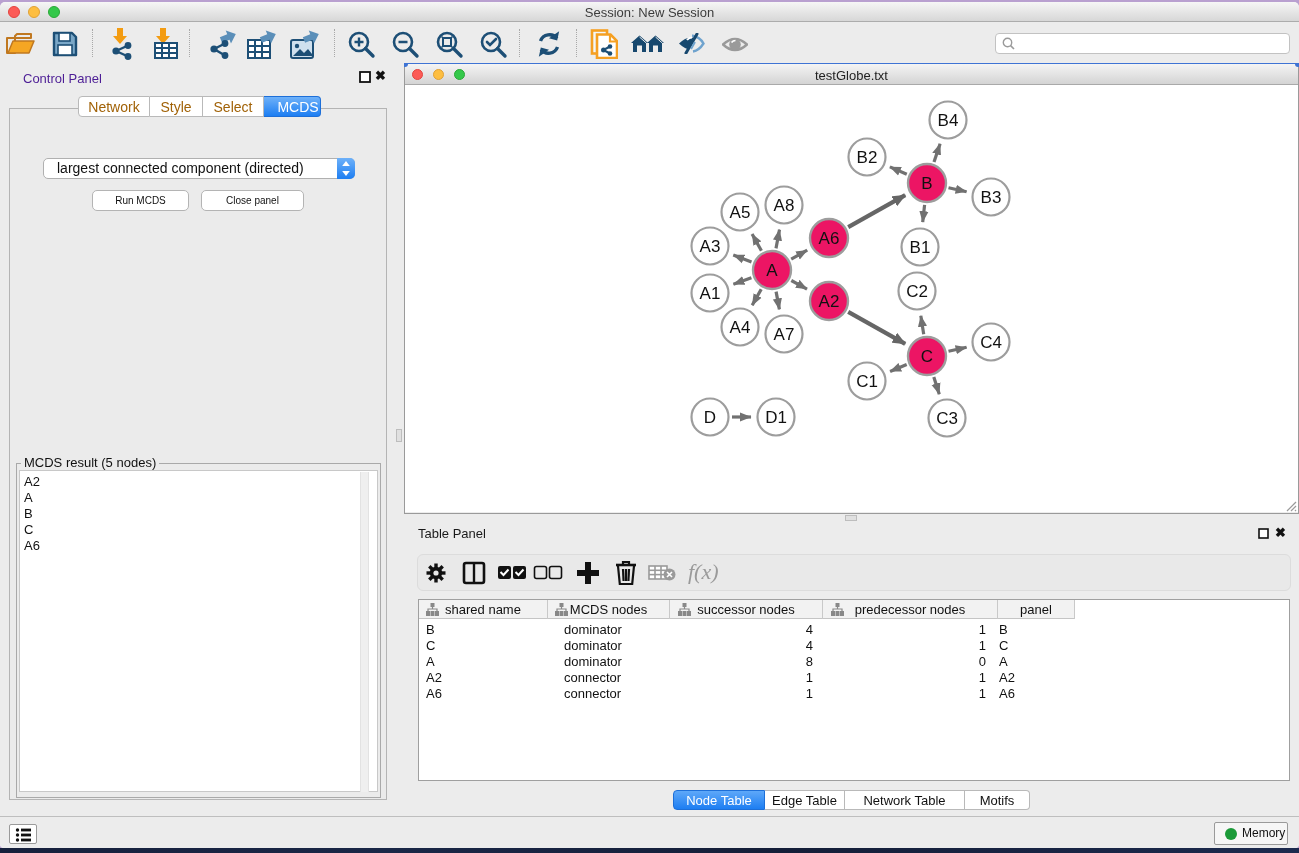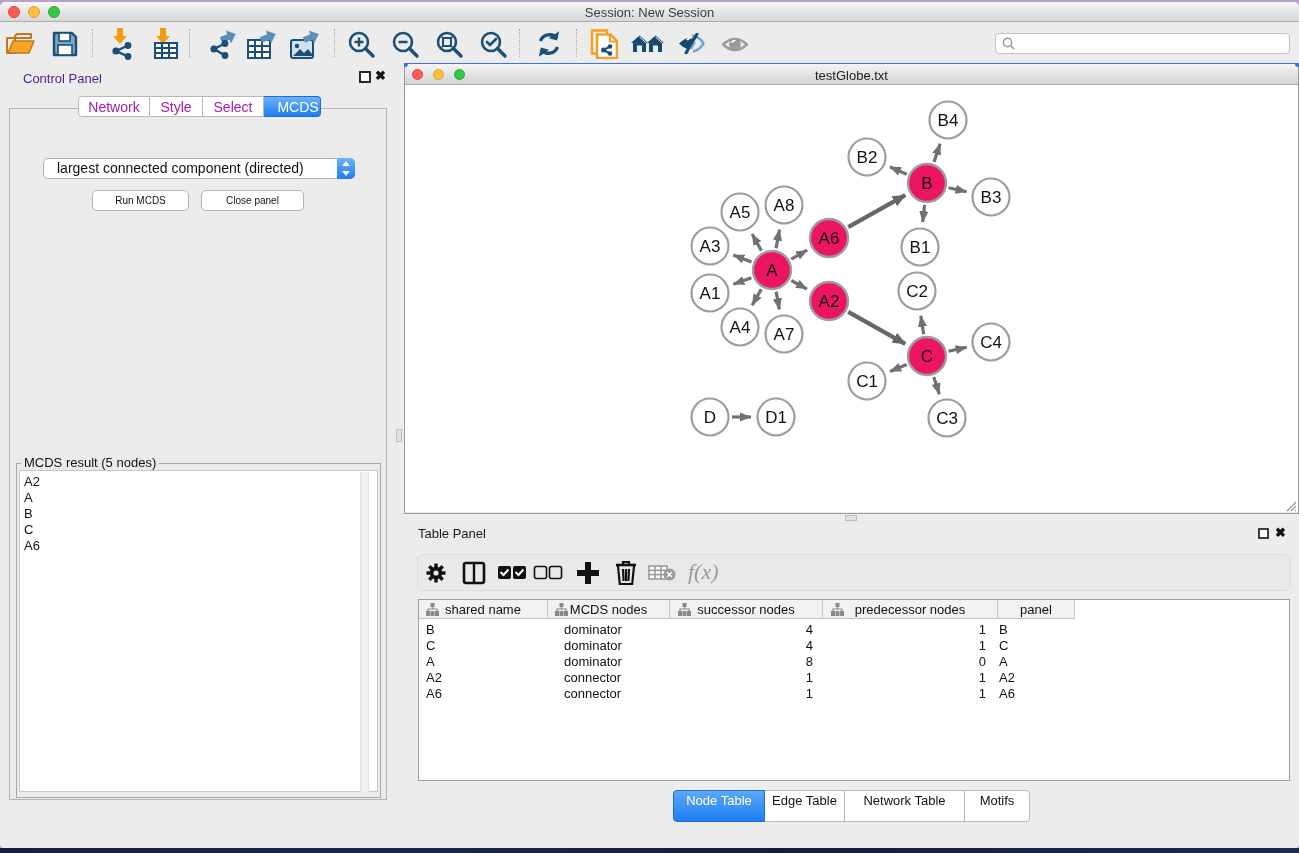--- a/index.html
+++ b/index.html
@@ -11,21 +11,21 @@
 .tl { position:absolute; width:12px; height:12px; border-radius:50%; top:4px; }
 #title-text { position:absolute; top:3px; width:100%; text-align:center; font-size:13px; color:#3c3c3c; }
 #toolbar { position:absolute; left:0; top:20px; width:1299px; height:42px; background:#ececec; }
 .sep { position:absolute; top:7px; height:28px; width:0; border-left:1px dotted #a8a8a8; }
 #searchbox { position:absolute; left:995px; top:11px; width:295px; height:21px; background:#fff; border:1px solid #c2c2c2; border-radius:4px; }
 
 #cp-head { position:absolute; left:0; top:62px; width:392px; height:28px; background:#ececec; }
 #cp-title { position:absolute; left:23px; top:7px; font-size:13px; color:#4c1d95; }
 #cp-box { position:absolute; left:9px; top:106px; width:378px; height:692px; border:1px solid #b4b4b4; background:#ebebeb; }
 #cp-tabs { position:absolute; left:78px; top:94px; height:21px; display:flex; z-index:5; }
-.cptab { height:21px; line-height:20px; font-size:14px; color:#a21caf; background:#fff; border:1px solid #b9b9b9; border-left:none; text-align:center; }
+.cptab { height:21px; line-height:20px; font-size:14px; color:#a16207; background:#fff; border:1px solid #b9b9b9; border-left:none; text-align:center; }
 .cptab.first { border-left:1px solid #b9b9b9; border-radius:4px 0 0 4px; }
 .cptab.sel { background:linear-gradient(#6eb1f9,#1d7ef2); color:#fff; border-color:#1d6fd8; border-radius:0 4px 4px 0;padding-left:12px; }
 #opt-label { position:absolute; left:0; top:135px; width:392px; text-align:center; font-size:14px; color:#111; }
 #dropdown { position:absolute; left:43px; top:156px; width:312px; height:21px; background:#fff; border:1px solid #b0b0b0; border-radius:5px; font-size:14px; color:#111; line-height:19px; padding-left:13px; }
 #dd-btn { position:absolute; right:-1px; top:-1px; width:18px; height:21px; background:linear-gradient(#6eb1f9,#1d7ef2); border-radius:0 5px 5px 0; }
 .btn { position:absolute; height:21px; background:#fff; border:1px solid #b4b4b4; border-radius:5px; font-size:10px; color:#111; text-align:center; line-height:19px; }
 
 #fs { position:absolute; left:16px; top:453px; width:365px; height:343px; }
 #fs-border { position:absolute; left:0; top:8px; width:100%; height:335px; border:1px solid #a9a9a9; }
 #fs-legend { position:absolute; left:5px; top:0; background:#ebebeb; padding:0 3px; font-size:13px; color:#111; }
@@ -39,21 +39,21 @@
 
 #tp { position:absolute; left:392px; top:512px; width:907px; height:304px; background:#ececec; }
 #tp-title { position:absolute; left:26px; top:12px; font-size:13px; color:#1a1a1a; }
 #tp-toolbar { position:absolute; left:25px; top:40px; width:874px; height:37px; background:#e9e9e9; border:1px solid #dcdcdc; border-radius:6px; }
 #tbl { position:absolute; left:26px; top:85px; width:872px; height:182px; background:#fff; border:1px solid #9f9f9f; }
 #tbl-head { position:absolute; left:0; top:0; width:656px; height:19px; background:#f2f2f2; border-bottom:1px solid #c5c5c5; font-size:13px; color:#111; }
 .th { position:absolute; top:0; height:19px; border-right:1px solid #c9c9c9; text-align:center; line-height:19px; }
 .td { position:absolute; font-size:13px; color:#111; height:16px; line-height:16px; }
 
 #btabs { position:absolute; left:281px; top:276px; height:20px; display:flex; font-size:13px; }
-.btab { height:32px; line-height:19px; background:#fff; border:1px solid #b9b9b9; border-left:none; color:#111; text-align:center; }
+.btab { height:20px; line-height:19px; background:#fff; border:1px solid #b9b9b9; border-left:none; color:#111; text-align:center; }
 .btab.sel { background:linear-gradient(#5ea8f9,#1d7ef2); color:#fff; border-color:#1d6fd8; border-radius:4px 0 0 4px; border-left:1px solid #1d6fd8; }
 .btab.last { border-radius:0 4px 4px 0; }
 
 #statusbar { position:absolute; left:0; top:814px; width:1299px; height:32px; background:#ececec; border-top:1px solid #bebebe; }
 #mem-btn { position:absolute; right:11px; top:5px; width:74px; height:23px; background:#f6f6f6; border:1px solid #9a9a9a; border-radius:2px; font-size:12px; color:#111; line-height:21px; text-align:left; padding-left:27px; }
 #mem-dot { position:absolute; left:10px; top:5px; width:12px; height:12px; border-radius:50%; background:#1b9a38; }
 #list-btn { position:absolute; left:9px; top:7px; width:28px; height:20px; background:#fff; border:1px solid #9a9a9a; border-radius:2px; }
 #bottomstrip { position:absolute; left:0; top:848px; width:1299px; height:5px; background:linear-gradient(90deg,#16203c,#1a2747 30%,#141e38 60%,#1c2a4e); }
 .icon { position:absolute; }
 #net-canvas svg { display:block; }
@@ -452,14 +452,27 @@
     </div>
     <div id="btabs">
       <div class="btab sel" style="width:92px">Node Table</div>
         <div class="btab" style="width:80px">Edge Table</div>
         <div class="btab" style="width:120px">Network Table</div>
         <div class="btab last" style="width:65px">Motifs</div>
     </div>
   </div>
   <div class="abs" style="left:396px; top:427px; width:6px; height:13px; background:#e0e0e0; border:1px solid #bdbdbd;"></div>
 <div class="abs" style="left:845px; top:513px; width:12px; height:6px; background:#e0e0e0; border:1px solid #bdbdbd;"></div>
+<div id="statusbar">
+    <div id="list-btn"><svg width="28" height="20" viewBox="0 0 28 20">
+          <g fill="#111">
+<circle cx="7.5" cy="5" r="1.7"></circle>
+            <rect x="11" y="3.6" width="10" height="2.8"></rect>
+<circle cx="7.5" cy="10" r="1.7"></circle>
+            <rect x="11" y="8.6" width="10" height="2.8"></rect>
+<circle cx="7.5" cy="15" r="1.7"></circle>
+            <rect x="11" y="13.6" width="10" height="2.8"></rect>
+</g>
+        </svg></div>
+    <div id="mem-btn"><div id="mem-dot"></div>Memory</div>
+  </div>
 </div>
 <div id="bottomstrip"></div>
 
 </body></html>

